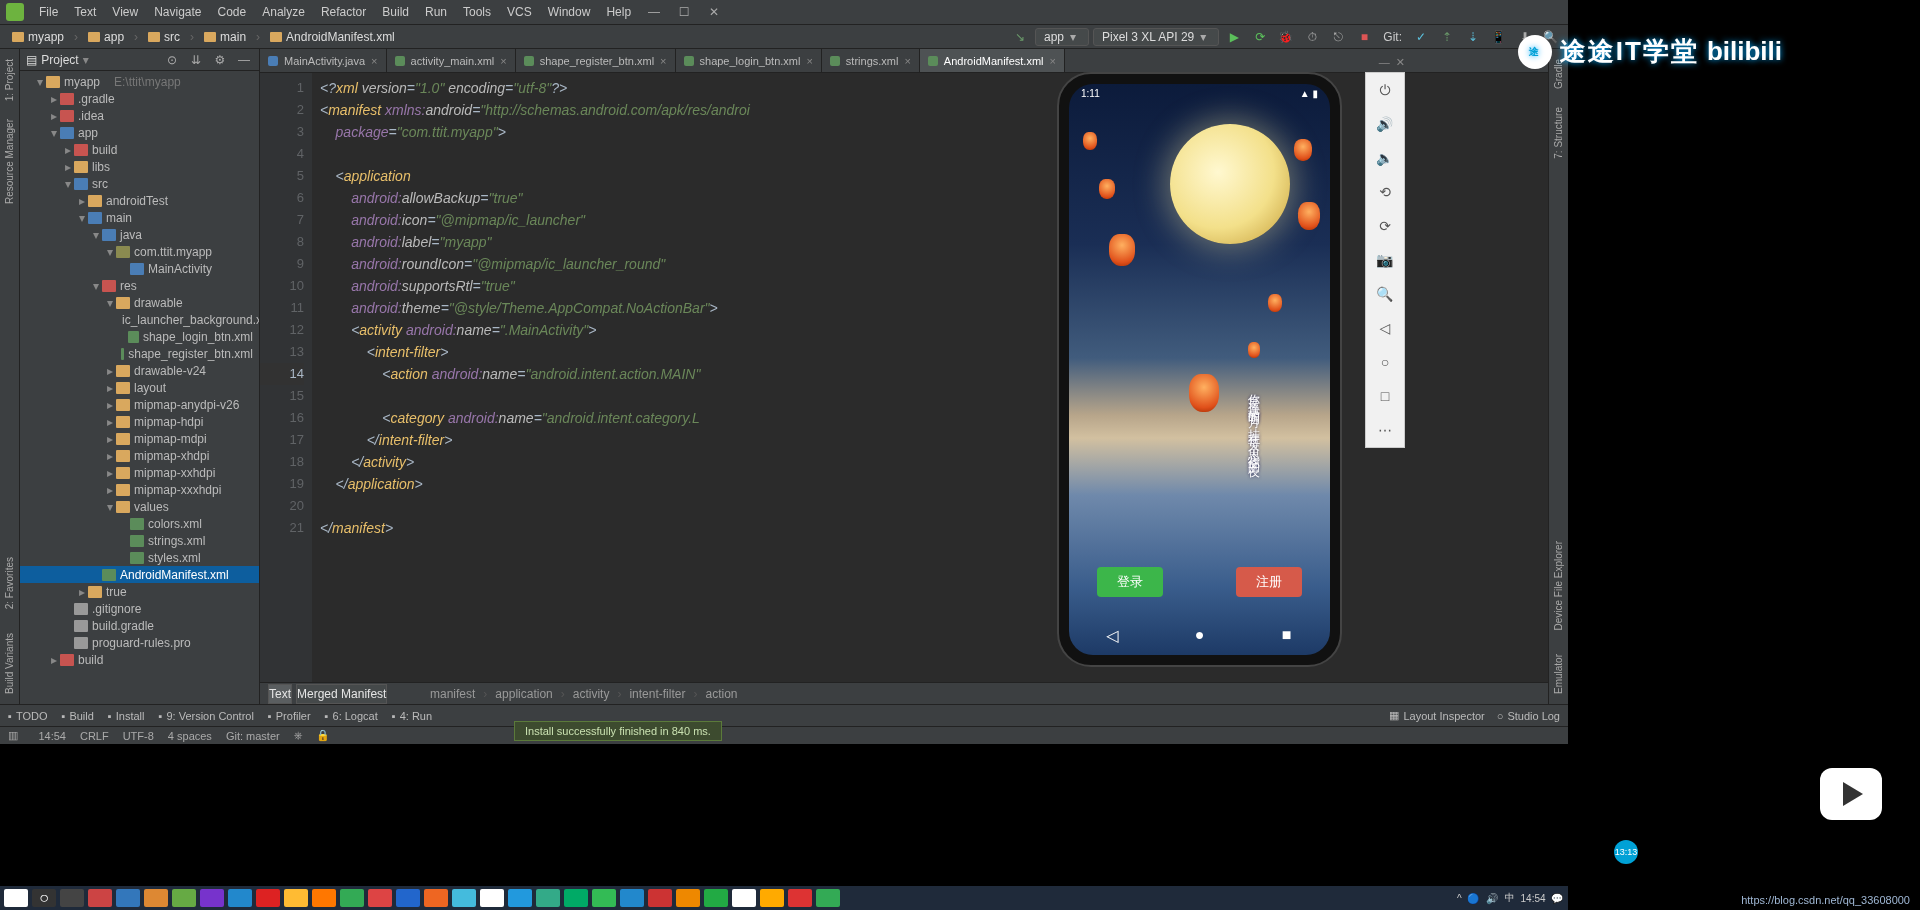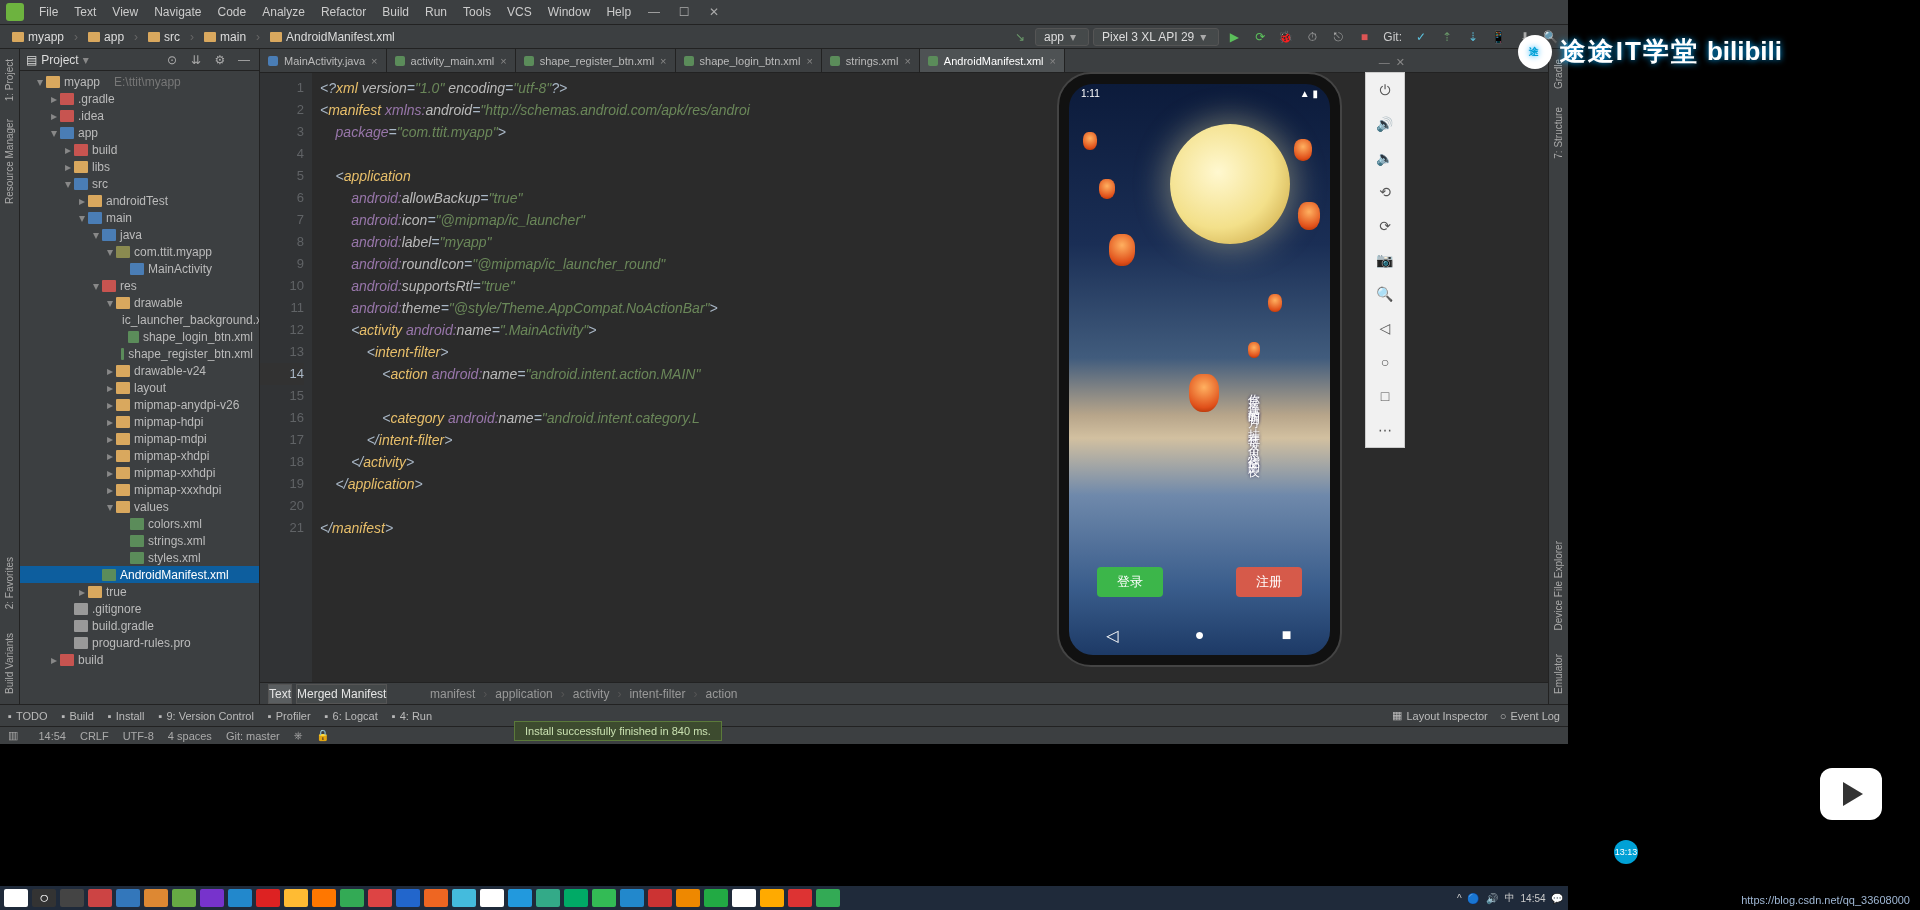--- a/index.html
+++ b/index.html
@@ -501,21 +501,21 @@
           <span>4: Run</span>
         </span>
       </span>
     <span class="sp"></span>
     <span class="bi">
         <span>▦</span>
         <span>Layout Inspector</span>
       </span>
     <span class="bi">
         <span>○</span>
-        <span>Event Log</span>
+        <span>Studio Log</span>
       </span>
   </div>
 
   <div class="status">
     <span style="margin-right:6px">▥</span>
     <span class="seg">14:54</span>
     <span class="seg">CRLF</span>
     <span class="seg">UTF-8</span>
     <span class="seg">4 spaces</span>
     <span class="seg">Git: master</span>

